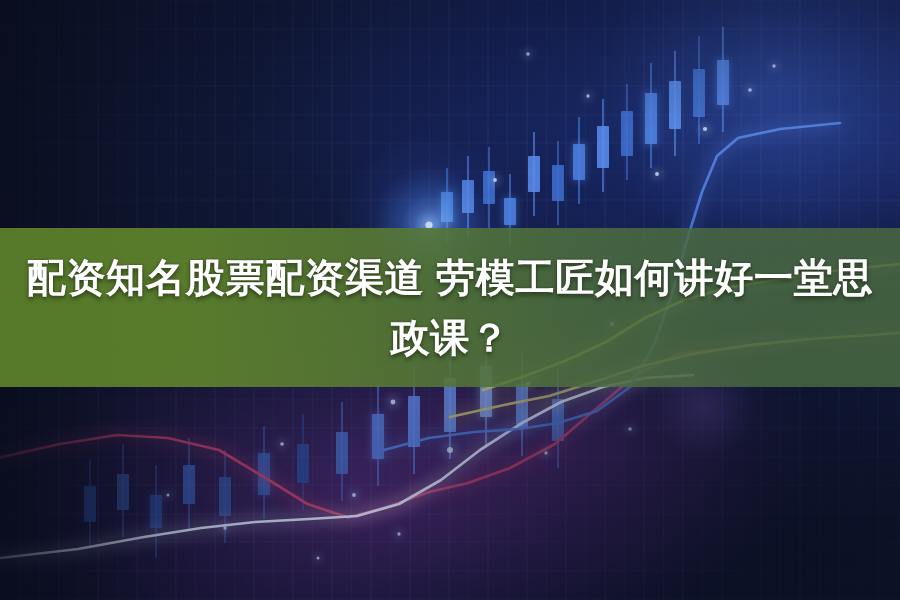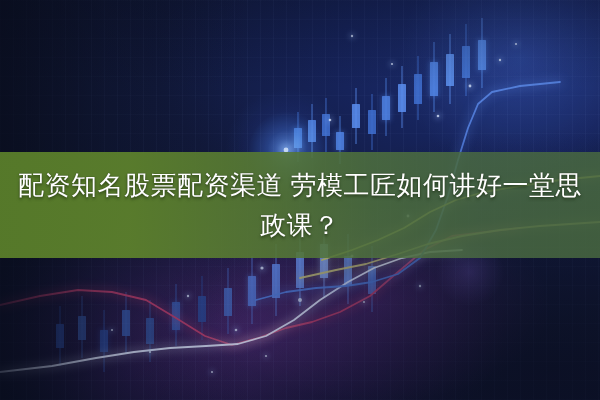--- a/index.html
+++ b/index.html
@@ -78,21 +78,21 @@
        rgba(72, 104, 64, .86) 100%);
     display: flex;
     align-items: center;
     justify-content: center;
     box-sizing: border-box;
     padding: 0 6px;
   }
   #title-text {
     color: #ffffff;
     font-size: 26px;
-    font-weight: normal;
+    font-weight: bold;
     line-height: 40px;
     letter-spacing: .5px;
     text-align: center;
     text-shadow:
        0 2px 3px rgba(20, 35, 10, .55),
        0 0 1px rgba(30, 45, 15, .9);
     white-space: normal;
     width: 100%;
   }
 </style>

